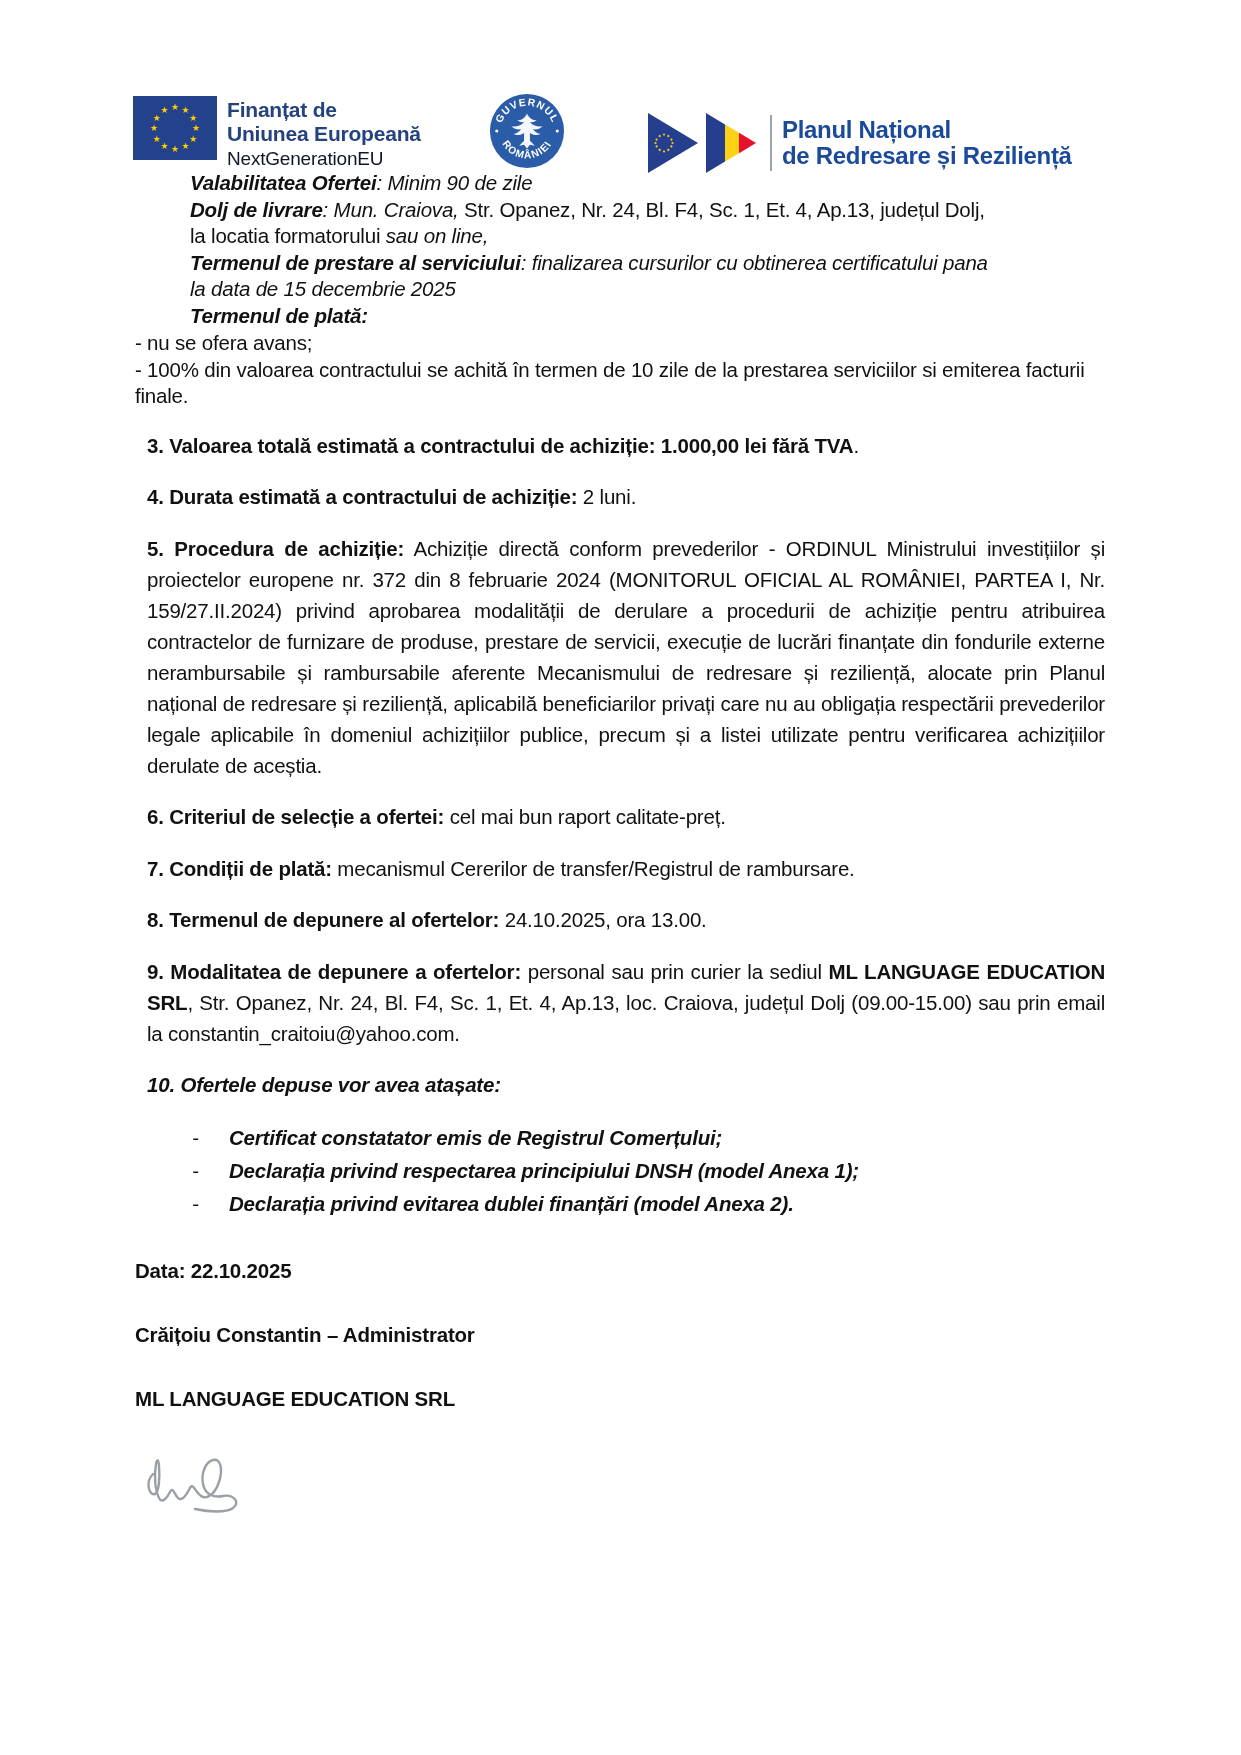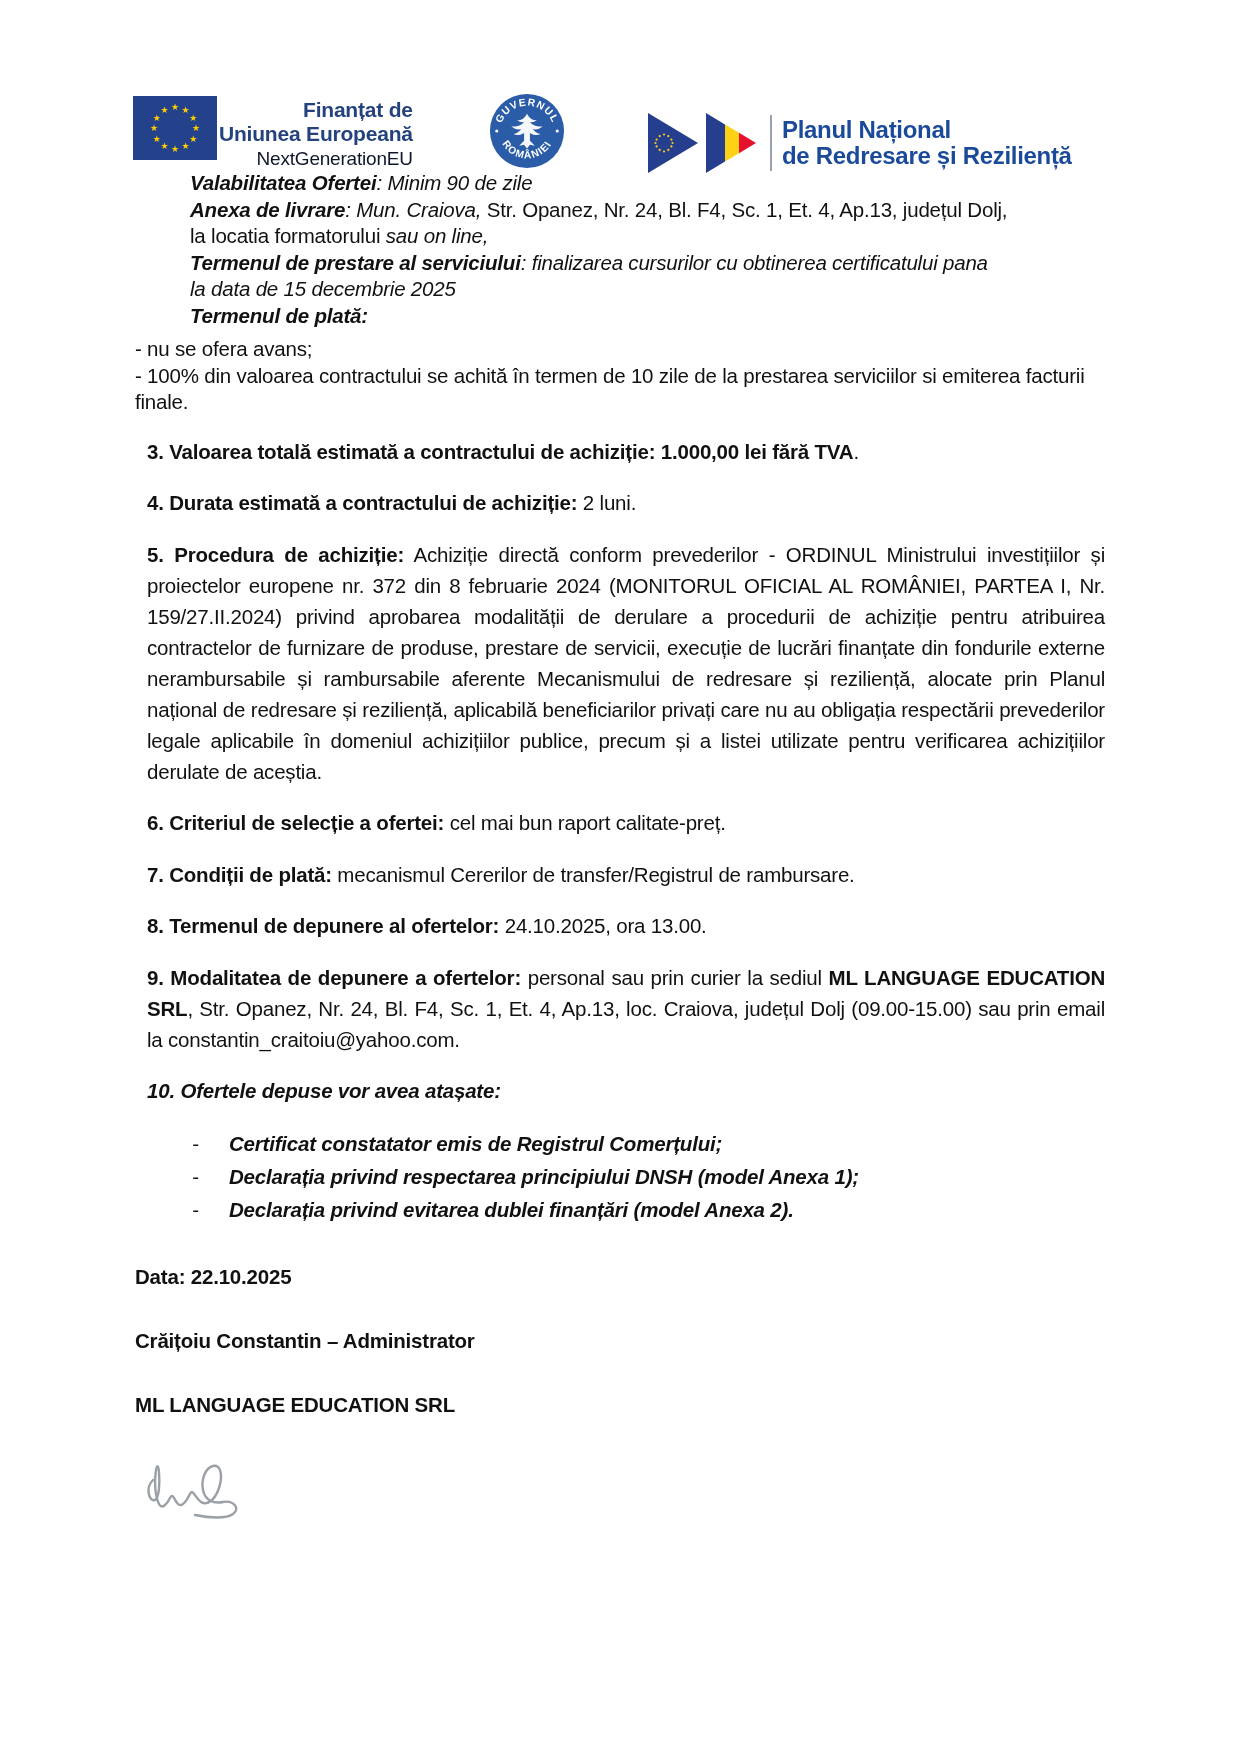--- a/index.html
+++ b/index.html
@@ -9,34 +9,34 @@
     background:#ffffff;
     font-family:"Liberation Sans", sans-serif;
     color:#111;
     overflow:hidden;
     letter-spacing:-0.2px;
   }
   
   .logos{position:absolute;top:92px;left:133px;right:120px;height:80px;}
   .eu-block{position:absolute;left:0;top:4px;display:flex;align-items:flex-start;}
   .eu-flag{width:84px;height:64px;display:block;}
-  .eu-text{margin-left:2px;line-height:1.12;padding-top:2px;text-align:right;}
+  .eu-text{margin-left:10px;line-height:1.12;padding-top:2px;}
   .eu-text .l1,.eu-text .l2{font-weight:bold;color:#24427e;font-size:21px;}
   .eu-text .l3{color:#0f172a;font-size:19px;margin-top:3px;}
   .gov-seal{position:absolute;left:355px;top:0;}
   .pnrr{position:absolute;left:515px;top:19px;display:flex;align-items:center;}
   .pnrr-tris{width:118px;height:64px;}
   .pnrr-sep{width:2px;height:56px;background:#9aa3ad;margin:0 10px 0 4px;}
   .pnrr-text{line-height:1.08;font-weight:bold;color:#1b4a9b;font-size:24px;letter-spacing:-0.3px;}
   
   .doc{position:absolute;left:135px;top:170px;width:970px;font-size:20.5px;}
   .intro{padding-left:55px;line-height:26.5px;}
   .bi{font-weight:bold;font-style:italic;}
   .it{font-style:italic;}
-  .dash-lines{line-height:26.5px;margin-top:7px;}
+  .dash-lines{line-height:26.5px;margin-top:1px;}
   .sec{margin-top:20px;line-height:31px;margin-left:12px;}
   .sec b{font-weight:bold;}
   .just{text-align:justify;}
   .att-list{margin-top:12px;}
   .att-item{display:flex;line-height:33px;font-weight:bold;font-style:italic;}
   .att-item .dash{width:37px;text-align:left;padding-left:57px;font-weight:normal;}
   .footer-line{margin-top:37px;font-weight:bold;line-height:27px;}
   .signature{margin-top:26px;margin-left:8px;}
 </style>
 </head>
@@ -121,21 +121,21 @@
     </div>
   </div>
 
   <div class="doc">
 
     <div class="intro">
       <div>
         <span class="bi">Valabilitatea Ofertei</span><span class="it">: Minim 90 de zile</span>
       </div>
       <div>
-        <span class="bi">Anexa de livrare</span><span class="it">: Mun. Craiova,</span><span> Str. Opanez, Nr. 24, Bl. F4, Sc. 1, Et. 4, Ap.13, județul Dolj,</span>
+        <span class="bi">Dolj de livrare</span><span class="it">: Mun. Craiova,</span><span> Str. Opanez, Nr. 24, Bl. F4, Sc. 1, Et. 4, Ap.13, județul Dolj,</span>
       </div>
       <div>
         <span>la locatia formatorului </span><span class="it">sau on line,</span>
       </div>
       <div>
         <span class="bi">Termenul de prestare al serviciului</span><span class="it">: finalizarea cursurilor cu obtinerea certificatului pana</span>
       </div>
       <div class="it">la data de 15 decembrie 2025</div>
       <div class="bi">Termenul de plată:</div>
     </div>

